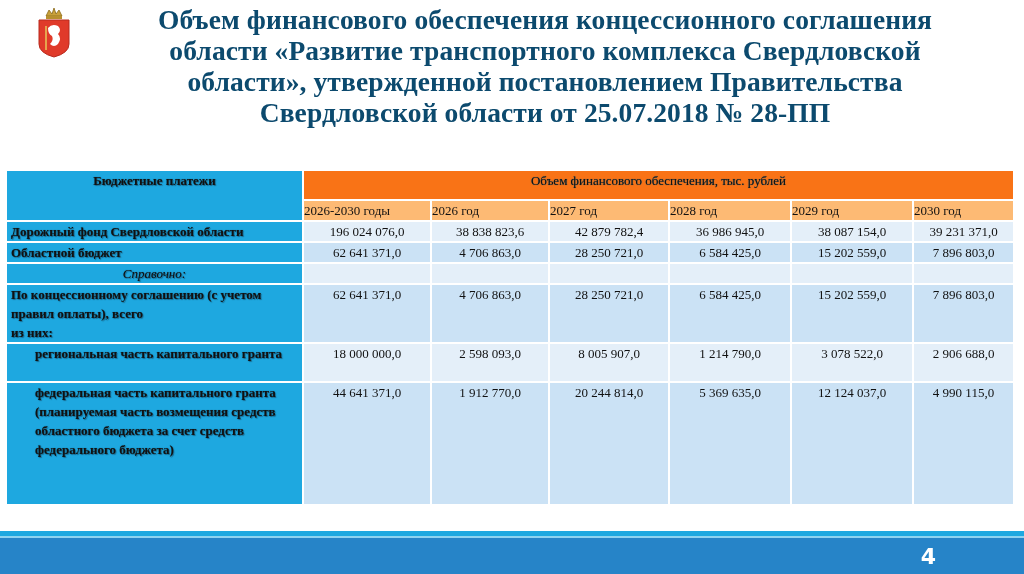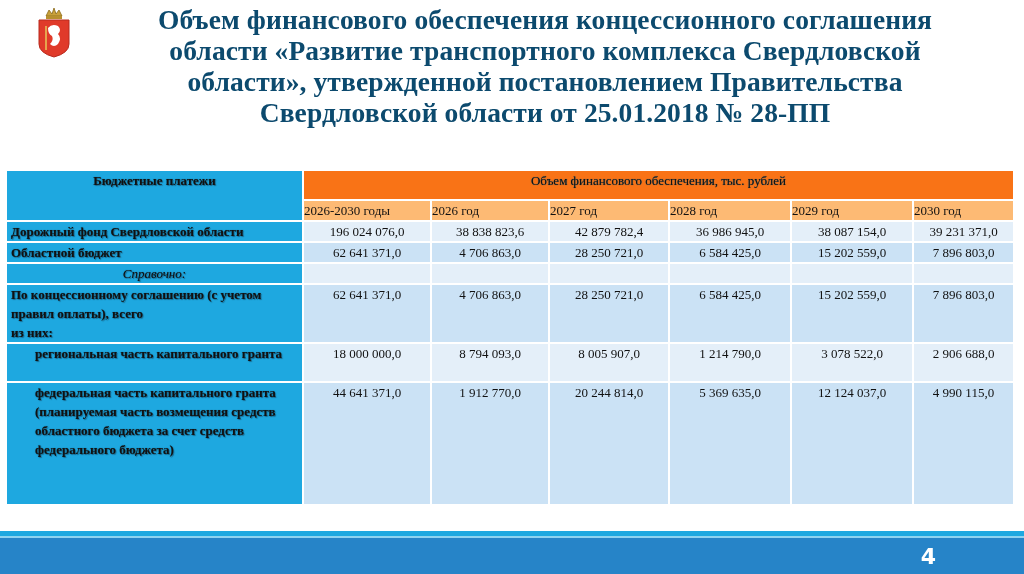--- a/index.html
+++ b/index.html
@@ -62,21 +62,21 @@
     <path d="M3 14 H33 V38 Q33 47 18 51 Q3 47 3 38 Z" fill="#e03a2a" stroke="#b82a1e" stroke-width="1"></path>
     <path d="M12 22 Q16 17 22 20 Q26 24 22 28 Q26 32 22 38 Q18 42 14 38 Q18 34 16 30 Q12 28 12 22 Z" fill="#ffffff"></path>
     <line x1="10" y1="20" x2="10" y2="44" stroke="#e8c95a" stroke-width="1.5"></line>
   </svg>
 </div>
 
 <div class="title">
   <div>Объем финансового обеспечения концессионного соглашения</div>
   <div>области «Развитие транспортного комплекса Свердловской</div>
   <div>области», утвержденной постановлением Правительства</div>
-  <div>Свердловской области от 25.01.2018 № 28-ПП</div>
+  <div>Свердловской области от 25.07.2018 № 28-ПП</div>
 </div>
 
 <table class="fin">
   <colgroup>
     <col style="width:297px">
       <col style="width:128px">
       <col style="width:118px">
       <col style="width:120px">
       <col style="width:122px">
       <col style="width:122px">
@@ -131,21 +131,21 @@
     <td class="num">62 641 371,0</td>
     <td class="num">4 706 863,0</td>
     <td class="num">28 250 721,0</td>
     <td class="num">6 584 425,0</td>
     <td class="num">15 202 559,0</td>
     <td class="num">7 896 803,0</td>
   </tr>
   <tr class="odd" style="height:39px">
     <td class="lab indent">региональная часть капитального гранта</td>
     <td class="num">18 000 000,0</td>
-    <td class="num">8 794 093,0</td>
+    <td class="num">2 598 093,0</td>
     <td class="num">8 005 907,0</td>
     <td class="num">1 214 790,0</td>
     <td class="num">3 078 522,0</td>
     <td class="num">2 906 688,0</td>
   </tr>
   <tr class="even" style="height:123px">
     <td class="lab indent">федеральная часть капитального гранта (планируемая часть возмещения средств областного бюджета за счет средств федерального бюджета)</td>
     <td class="num">44 641 371,0</td>
     <td class="num">1 912 770,0</td>
     <td class="num">20 244 814,0</td>

